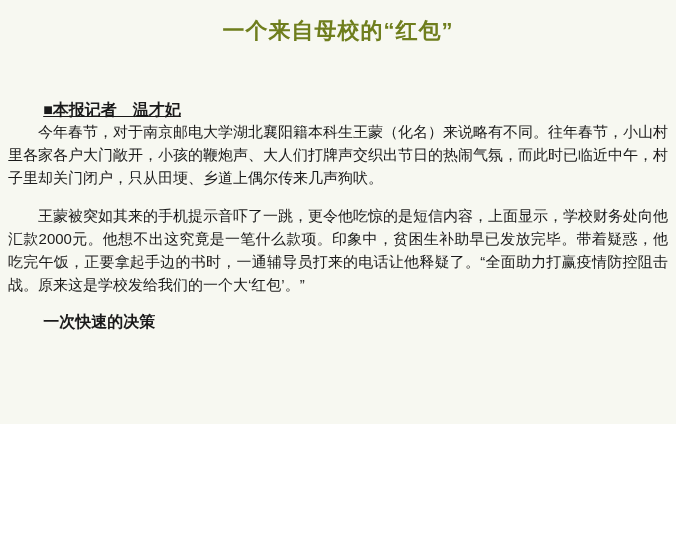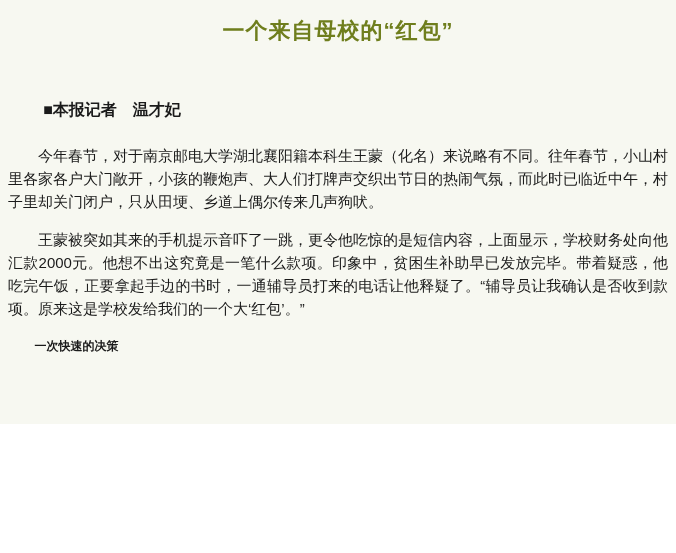--- a/index.html
+++ b/index.html
@@ -24,49 +24,49 @@
     line-height: 30px;
     font-weight: bold;
     text-align: center;
     letter-spacing: 1px;
   }
   .byline {
     margin: 54px 0 0 0;
     font-size: 16px;
     line-height: 20px;
     font-weight: bold;
+    text-decoration: underline;
     text-indent: 2.2em;
   }
   .body-text {
-    margin-top: 24px;
   }
   .body-text p {
     margin: 0 0 15px 0;
     font-size: 15px;
     line-height: 23px;
     text-indent: 2em;
     text-align: justify;
   }
   .section-heading {
     margin: 5px 0 0 0;
-    font-size: 12px;
+    font-size: 16px;
     line-height: 22px;
     font-weight: bold;
     text-indent: 2.2em;
   }
 </style>
 </head>
 <body>
 
 <div class="article" style="background-color: rgb(247, 248, 241); color: rgb(26, 26, 26);">
 
   <h1 class="article-title" style="color: rgb(111, 126, 29);">一个来自母校的“红包”</h1>
 
   <div class="byline">■本报记者　温才妃</div>
 
   <div class="body-text">
     <p>今年春节，对于南京邮电大学湖北襄阳籍本科生王蒙（化名）来说略有不同。往年春节，小山村里各家各户大门敞开，小孩的鞭炮声、大人们打牌声交织出节日的热闹气氛，而此时已临近中午，村子里却关门闭户，只从田埂、乡道上偶尔传来几声狗吠。</p>
-    <p>王蒙被突如其来的手机提示音吓了一跳，更令他吃惊的是短信内容，上面显示，学校财务处向他汇款2000元。他想不出这究竟是一笔什么款项。印象中，贫困生补助早已发放完毕。带着疑惑，他吃完午饭，正要拿起手边的书时，一通辅导员打来的电话让他释疑了。“辅导员让我确认是否收到款项。原来这是学校发给我们的一个大‘红包’。”</p>
+    <p>王蒙被突如其来的手机提示音吓了一跳，更令他吃惊的是短信内容，上面显示，学校财务处向他汇款2000元。他想不出这究竟是一笔什么款项。印象中，贫困生补助早已发放完毕。带着疑惑，他吃完午饭，正要拿起手边的书时，一通辅导员打来的电话让他释疑了。“全面助力打赢疫情防控阻击战。原来这是学校发给我们的一个大‘红包’。”</p>
   </div>
 
   <h2 class="section-heading">一次快速的决策</h2>
 
 </div>
 
 </body></html>

